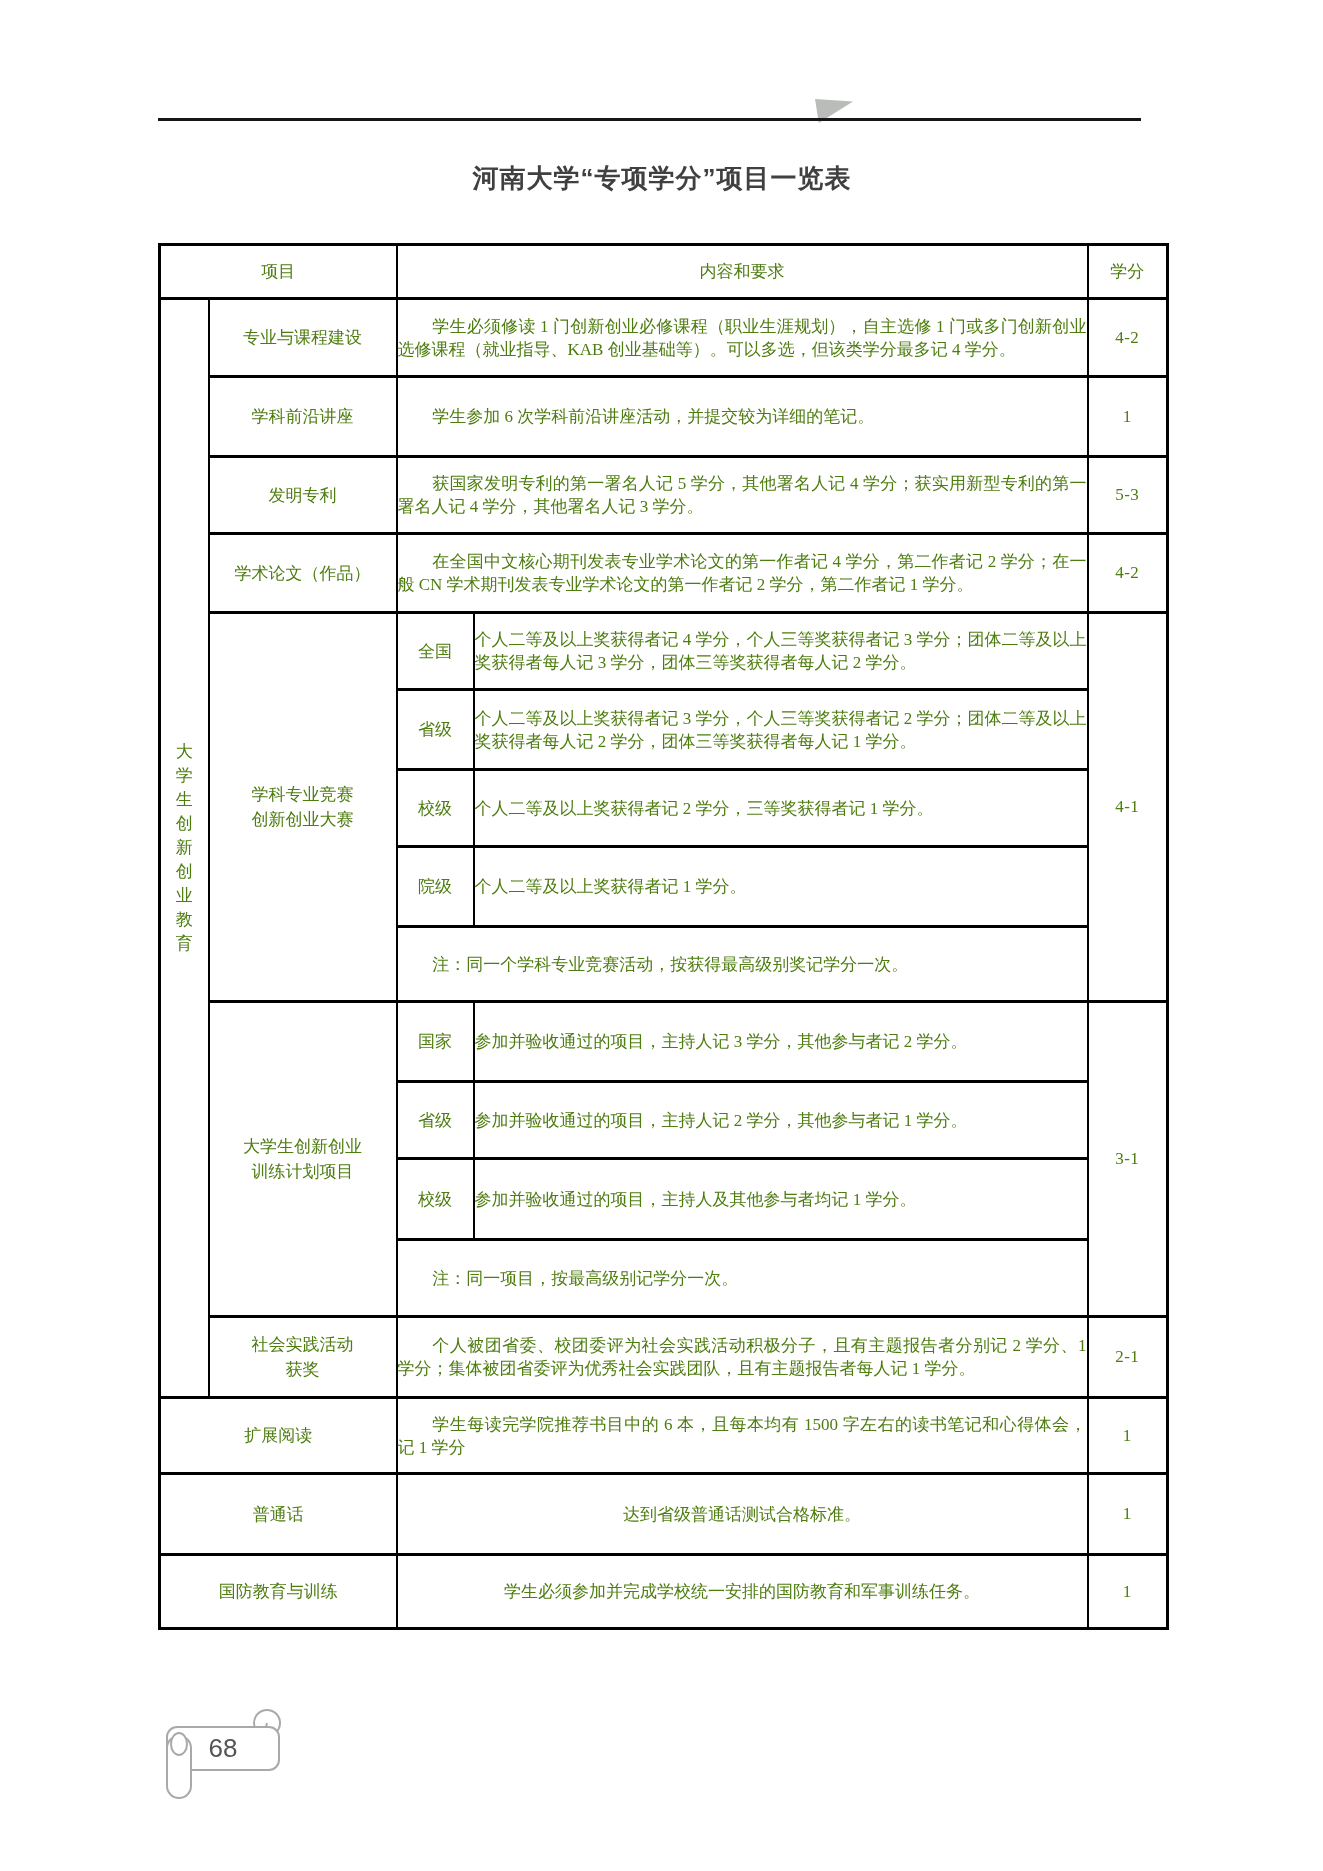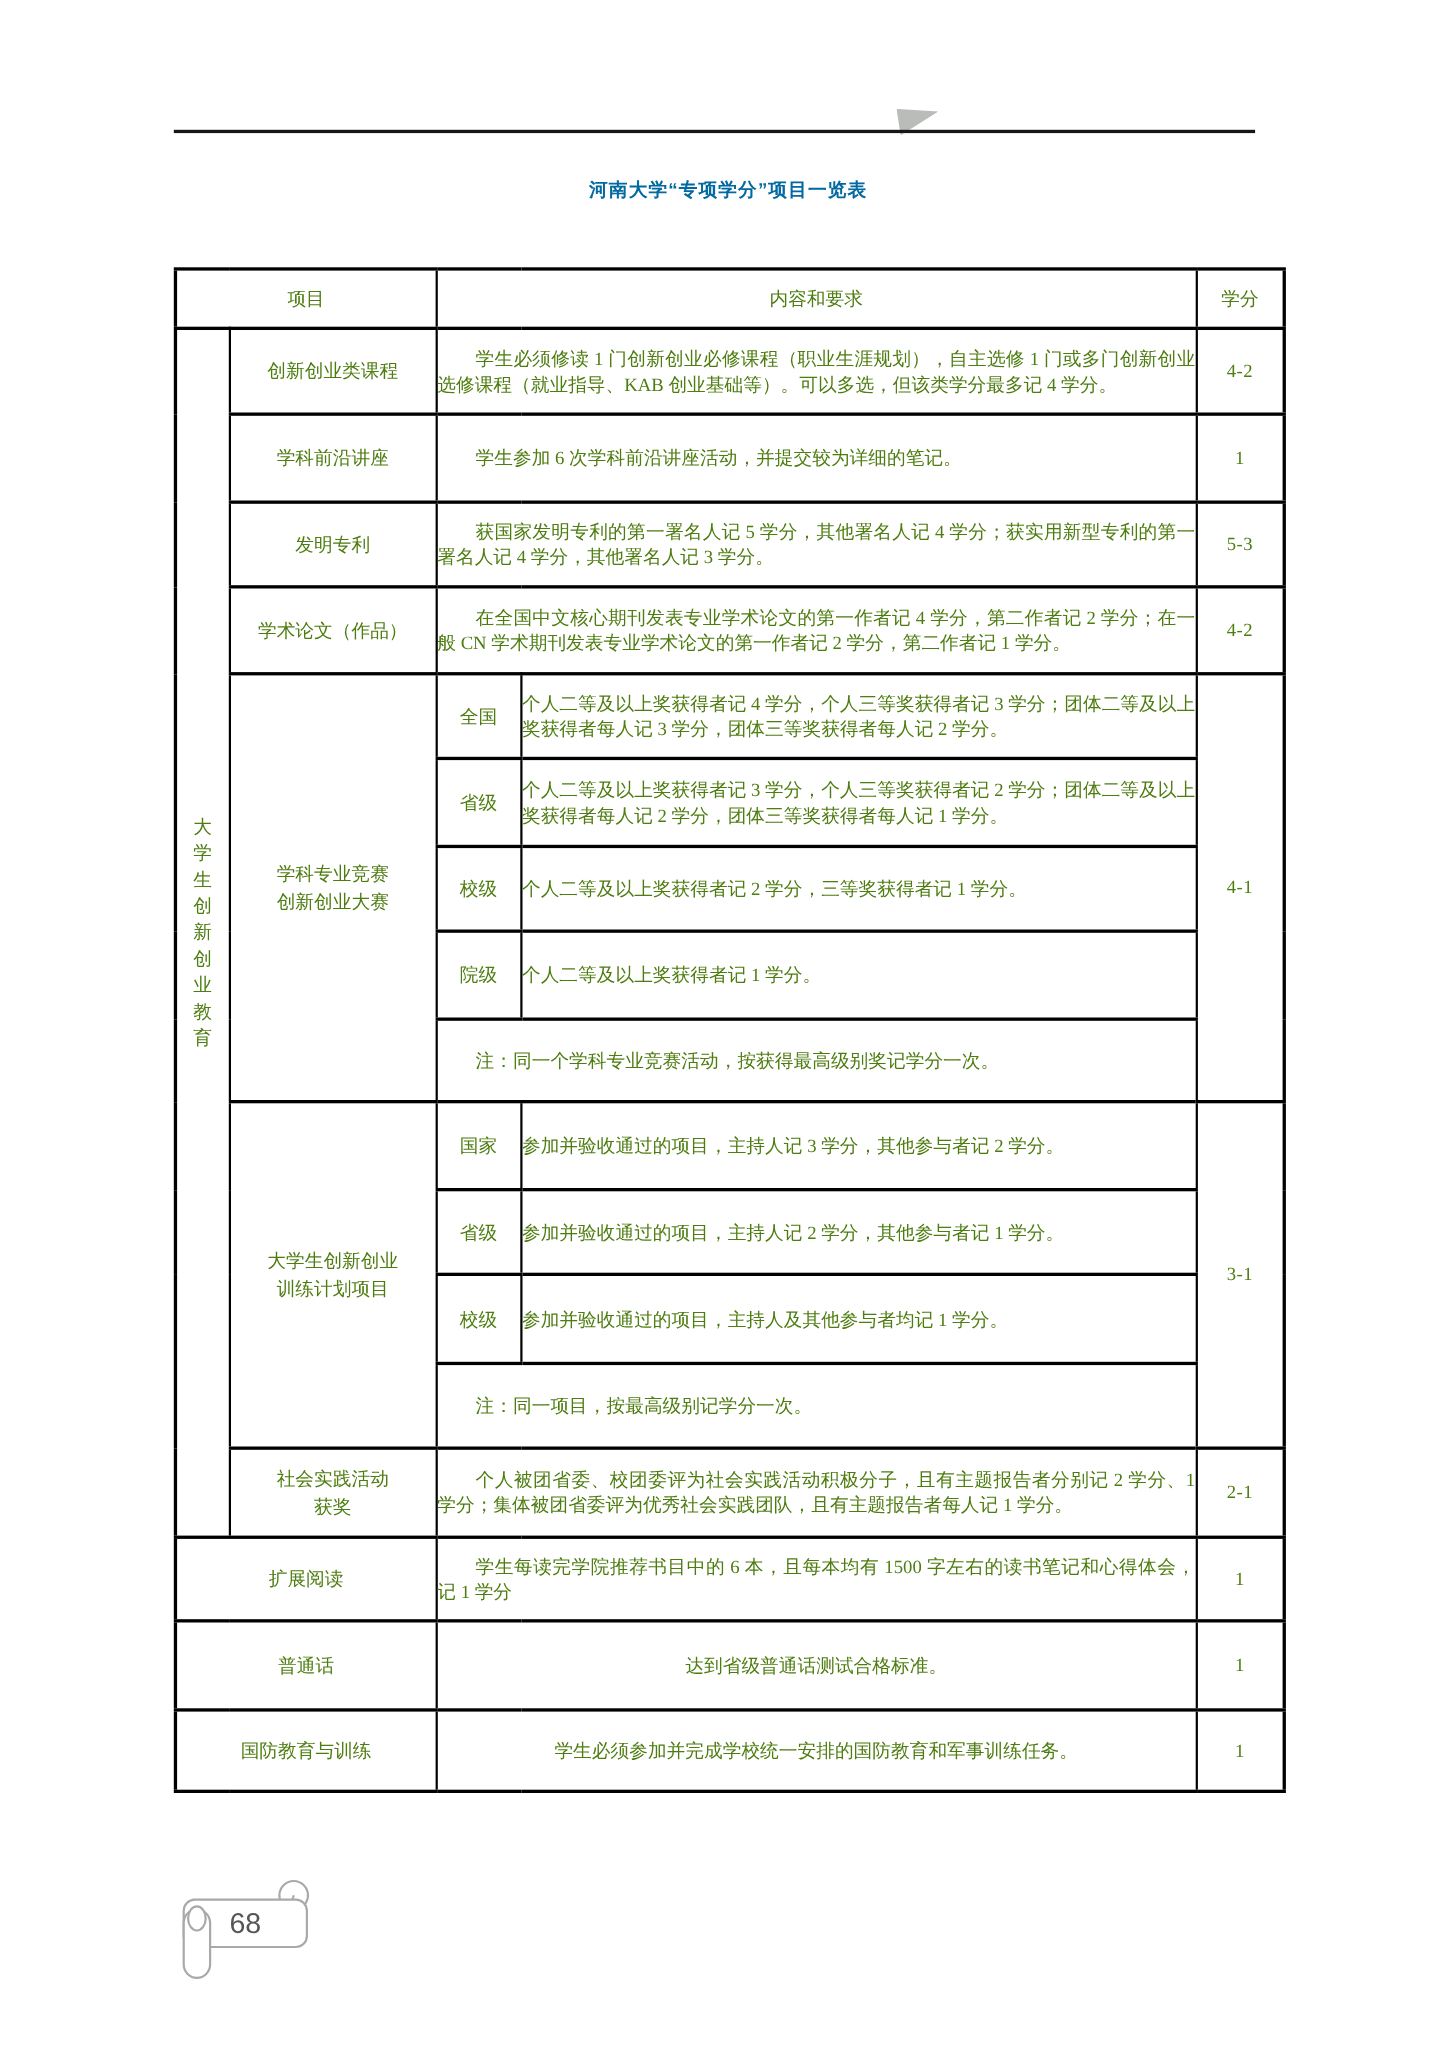--- a/index.html
+++ b/index.html
@@ -12,21 +12,21 @@
         border-top:1px solid #d6d6d6;border-left:1px solid #cfcfcf;
         color:#ffffff;font-weight:bold;font-size:18px;line-height:36px;
         padding-left:38px;letter-spacing:3px;white-space:nowrap;}
   .header-flag{position:absolute;left:815px;top:99px;width:38px;height:24px;background:#b9bcb9;
         clip-path:polygon(0 0,100% 10%,10% 100%);}
   .header-rule{position:absolute;left:158px;top:118px;width:983px;height:3px;background:#161616;}
 
   
   .doc-title{position:absolute;left:158px;top:161px;width:1008px;text-align:center;
         font-family:"Liberation Sans","DejaVu Sans",sans-serif;
-        font-size:17px;font-weight:bold;letter-spacing:1px;color:#0369a1;}
+        font-size:26px;font-weight:bold;letter-spacing:1px;color:#404040;}
 
   
   table.credits{position:absolute;left:158px;top:243px;width:1008px;
         border-collapse:collapse;table-layout:fixed;border:3px solid #000;}
   table.credits td,table.credits th{border:2px solid #000;border-top-width:3px;border-bottom-width:3px;
         padding:0;font-size:17px;font-weight:normal;vertical-align:middle;color:#4d7c0f;}
   .cell-header{text-align:center;}
   .cell-label{text-align:center;white-space:pre-line;line-height:25px;}
   .cell-level{text-align:center;}
   .cell-credits{text-align:center;letter-spacing:0.5px;}
@@ -62,21 +62,21 @@
         <tr style="height:54px">
       <th colspan="2" class="cell-header">项目</th>
       <th colspan="2" class="cell-header">内容和要求</th>
       <th class="cell-header">学分</th>
     </tr>
 
     <tr style="height:78px">
       <td rowspan="14">
         <div class="vstack">大学生创新创业教育</div>
       </td>
-      <td class="cell-label">创新创业类课程</td>
+      <td class="cell-label">专业与课程建设</td>
       <td colspan="2" class="cell-content ind">学生必须修读 1 门创新创业必修课程（职业生涯规划），自主选修 1 门或多门创新创业选修课程（就业指导、KAB 创业基础等）。可以多选，但该类学分最多记 4 学分。</td>
       <td class="cell-credits">4-2</td>
     </tr>
 
     <tr style="height:80px">
       <td class="cell-label">学科前沿讲座</td>
       <td colspan="2" class="cell-content ind">学生参加 6 次学科前沿讲座活动，并提交较为详细的笔记。</td>
       <td class="cell-credits">1</td>
     </tr>
 

